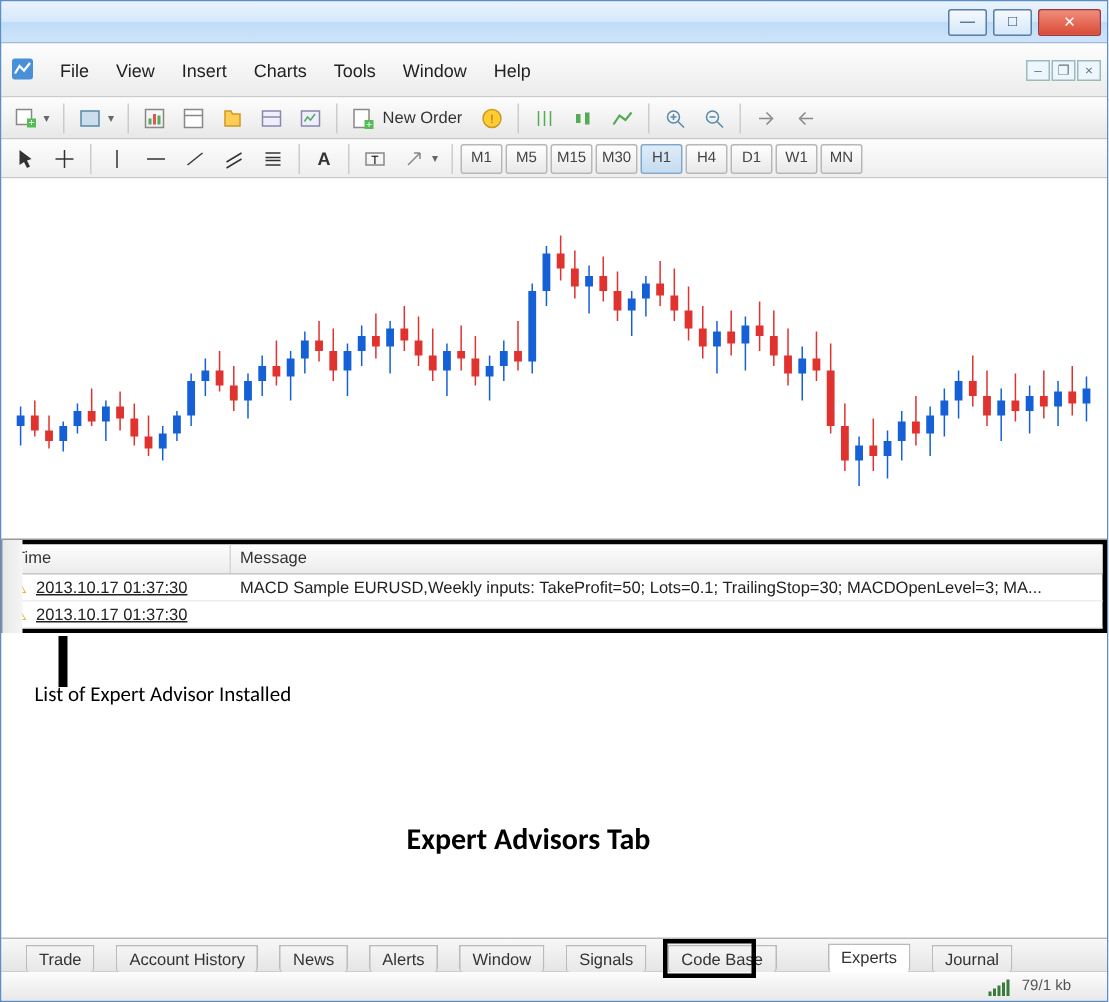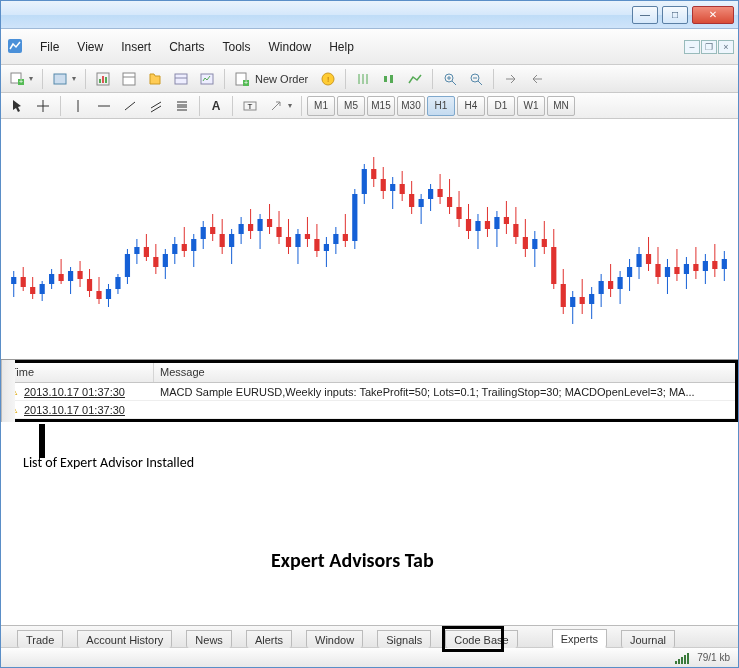--- a/index.html
+++ b/index.html
@@ -48,21 +48,21 @@
 .anno-area { flex: 1; position: relative; background: #fff; }
 .anno-line { position: absolute; left: 38px; top: 2px; width: 6px; height: 34px; background: #000; }
 .anno-text1 { position: absolute; left: 22px; top: 32px; font-size: 14px; font-weight: normal; color: #000; font-family: Calibri, Arial; }
 .anno-text2 { position: absolute; left: 270px; top: 126px; font-size: 20px; font-weight: bold; color: #000; font-family: Calibri, Arial; }
 
 .tab-strip { height: 22px; background: linear-gradient(to bottom,#f8f8f8,#e5e5e5); border-top: 1px solid #bbb; display: flex; align-items: flex-end; padding: 0 2px 0 16px; gap: 12px; position: relative; }
 .tab { padding: 2px 8px; font-size: 11px; color: #333; border: 1px solid #bbb; border-bottom: none; background: linear-gradient(to bottom,#f5f5f5,#e8e8e8); margin-right: 2px; border-radius: 0 0 3px 3px; cursor: pointer; position: relative; top: 1px; height: 18px; line-height: 14px; }
 .tab.active { background: #fff; border-bottom: 1px solid #fff; height: 19px; margin-left: 20px; }
 .tab-highlight { position: absolute; border: 3px solid #000; pointer-events: none; }
 
-.status-bar { height: 20px; background: linear-gradient(to bottom,#fdfdfd,#e8e8e8); border-top: 1px solid #ccc; display: flex; align-items: center; justify-content: flex-end; padding: 0 8px; font-size: 10px; color: #555; gap: 8px; }
+.status-bar { height: 20px; background: linear-gradient(to bottom,#fdfdfd,#e8e8e8); border-top: 1px solid #ccc; display: flex; align-items: center; justify-content: flex-end; padding: 0 24px; font-size: 10px; color: #555; gap: 8px; }
 .sig-bars { display: flex; align-items: flex-end; gap: 1px; height: 12px; }
 .sig-bars span { width: 2px; background: #3a7a3a; }
 
 svg.ico { width: 16px; height: 16px; }
 </style>
 </head>
 <body>
 
 <div class="window">
 

